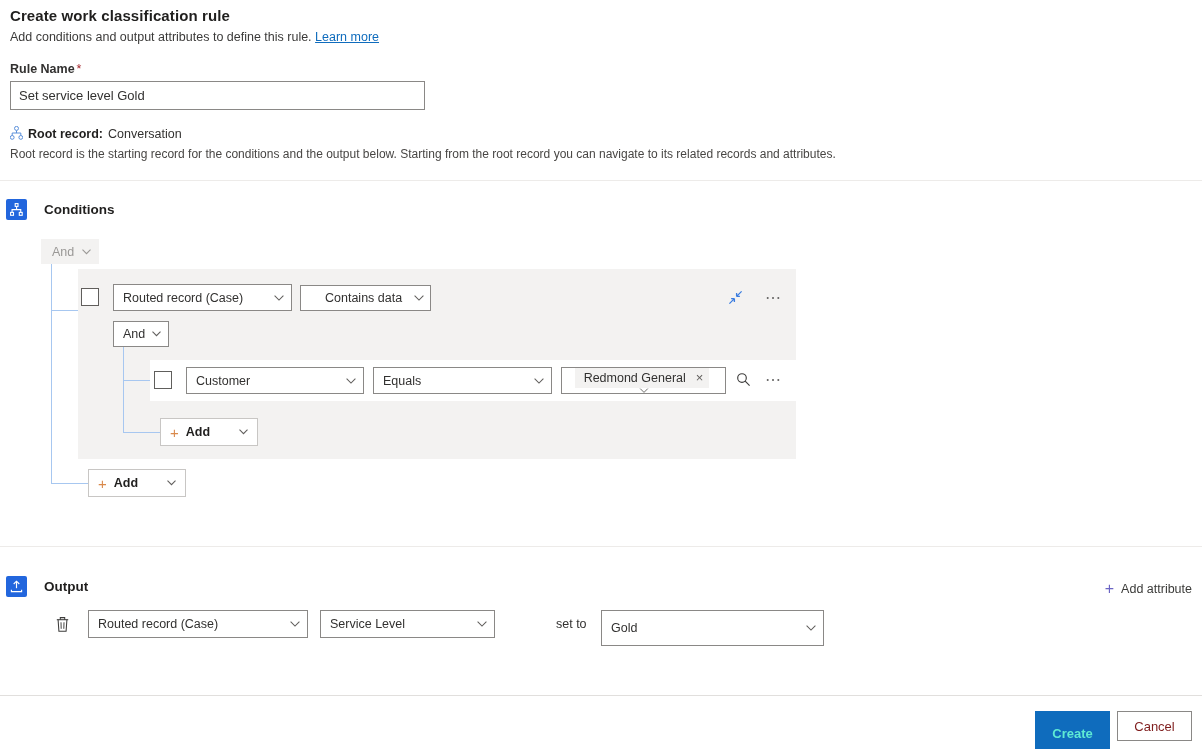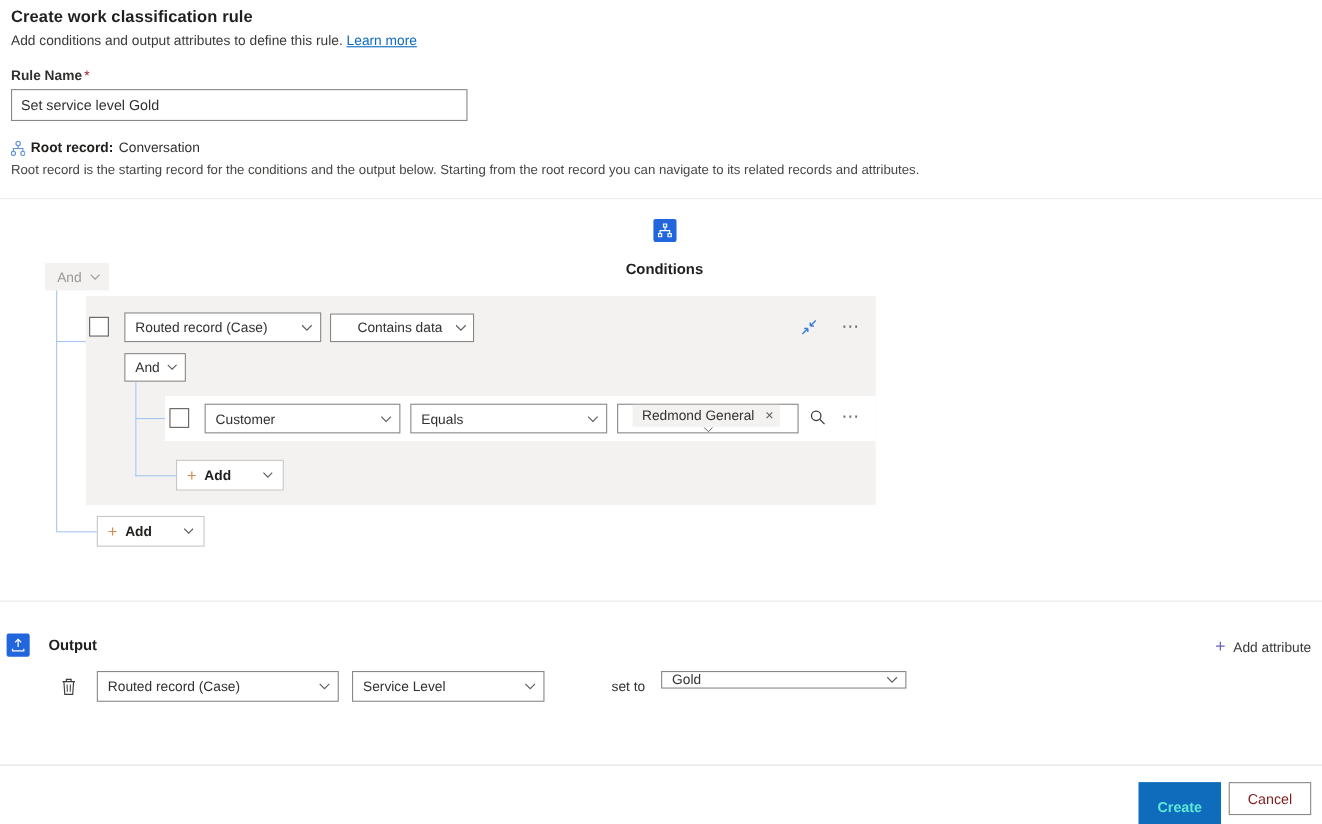--- a/index.html
+++ b/index.html
@@ -56,21 +56,21 @@
     color: #323130;
     padding: 0 8px;
     outline: none;
     display: block;
   }
 
   
   .root-block { padding: 0 10px; margin-top: 16px; }
   .root-line {
     display: flex;
-    align-items: flex-end;
+    align-items: flex-start;
     gap: 5px;
     font-size: 12.5px;
     line-height: 16px;
   }
   .root-strong { font-weight: bold; color: #201f1e; }
   .root-val { color: #323130; }
   .root-desc {
     font-size: 12px;
     color: #484644;
     margin-top: 4px;
@@ -322,21 +322,21 @@
     <span class="root-strong">Root record:</span>
     <span class="root-val">Conversation</span>
   </div>
   <div class="root-desc">Root record is the starting record for the conditions and the output below. Starting from the root record you can navigate to its related records and attributes.</div>
 </div>
 
 <div class="hr" style="position:absolute;top:180px;left:0;"></div>
 
 <div class="cond-area" style="position:absolute;top:180px;left:0;width:1202px;height:356px;">
 
-  <div class="section-head" style="padding-top:19px;flex-direction:column;">
+  <div class="section-head" style="padding-top:19px;">
     <span class="sec-icon">
       <svg width="13" height="13" viewBox="0 0 13 13">
         <rect x="5.2" y="0.6" width="2.8" height="2.8" fill="none" stroke="#ffffff" stroke-width="1.1"></rect>
         <rect x="0.6" y="9.4" width="2.9" height="2.9" fill="none" stroke="#ffffff" stroke-width="1.1"></rect>
         <rect x="9.3" y="9.4" width="2.9" height="2.9" fill="none" stroke="#ffffff" stroke-width="1.1"></rect>
         <path d="M6.6 3.5 L6.6 6.6 M2.05 9.3 L2.05 6.6 L10.75 6.6 L10.75 9.3" fill="none" stroke="#ffffff" stroke-width="1.1"></path>
       </svg>
     </span>
     <span class="sec-title">Conditions</span>
   </div>
@@ -484,21 +484,21 @@
 
   <div class="ddl" style="left:320px;top:64px;width:175px;height:28px;">
     <span class="lbl">Service Level</span>
     <svg width="10" height="6" viewBox="0 0 10 6">
       <path d="M0.6 0.7 L5 5.1 L9.4 0.7" fill="none" stroke="#605e5c" stroke-width="1.05"></path>
     </svg>
   </div>
 
   <div class="setto" style="left:556px;top:71px;">set to</div>
 
-  <div class="ddl" style="left:601px;top:64px;width:223px;height:16px;">
+  <div class="ddl" style="left:601px;top:64px;width:223px;height:36px;">
     <span class="lbl">Gold</span>
     <svg width="10" height="6" viewBox="0 0 10 6">
       <path d="M0.6 0.7 L5 5.1 L9.4 0.7" fill="none" stroke="#605e5c" stroke-width="1.05"></path>
     </svg>
   </div>
 </div>
 
 <div class="footer">
   <button class="btn-primary">Create</button>
   <button class="btn-default">Cancel</button>

